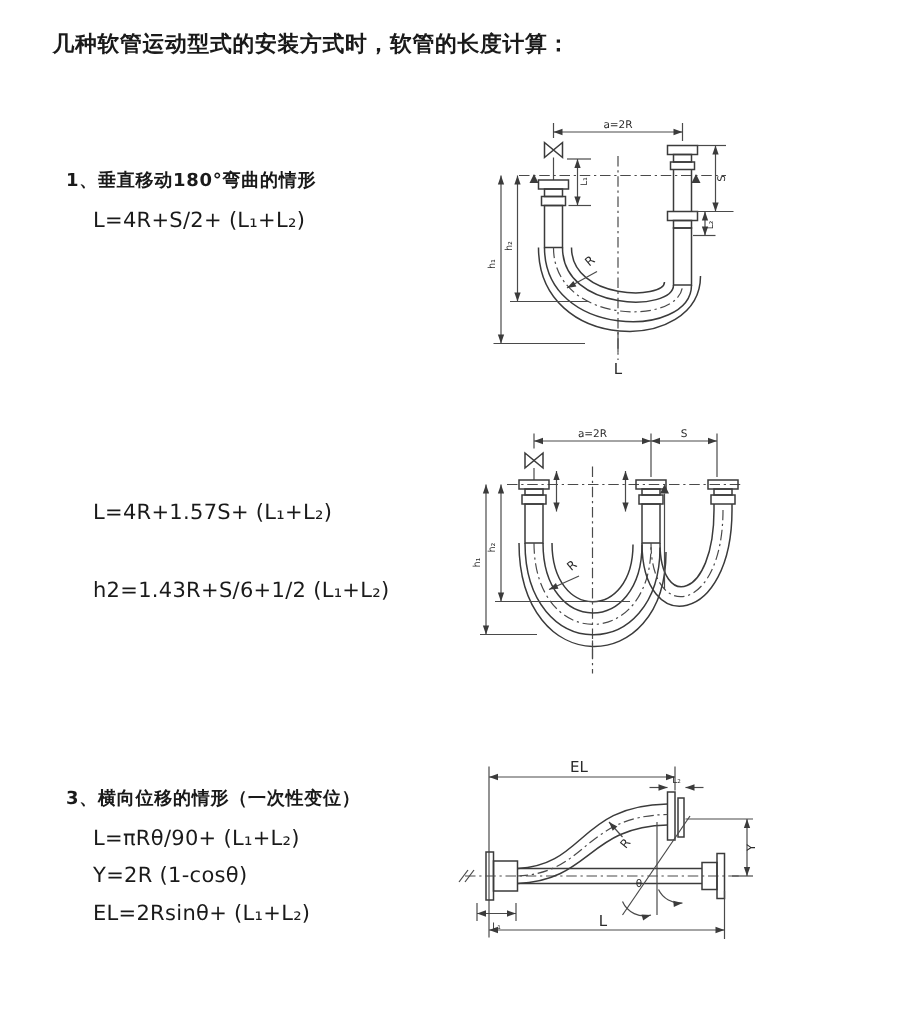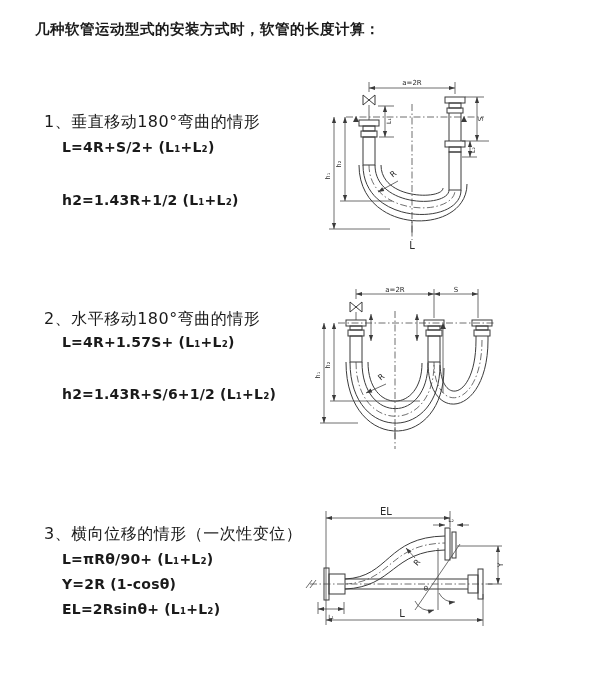--- a/index.html
+++ b/index.html
@@ -5,44 +5,42 @@
   html,body{margin:0;padding:0;background:#ffffff;}
   .screen{
     position:relative;width:600px;height:648px;background:#ffffff;overflow:hidden;
     font-family:"DejaVu Sans","Liberation Sans",sans-serif;color:#1a1a1a;
   }
   .doc-title{
     position:absolute;left:35px;top:20px;font-size:14.5px;font-weight:bold;
     letter-spacing:0.5px;white-space:nowrap;
   }
   .sec-heading{
-    position:absolute;left:44px;font-size:16px;font-weight:normal;letter-spacing:0.5px;white-space:nowrap;
+    position:absolute;left:44px;font-size:12px;font-weight:bold;letter-spacing:0.5px;white-space:nowrap;
   }
   .formula{
-    position:absolute;left:62px;font-size:14px;font-weight:bold;letter-spacing:0.2px;white-space:nowrap;
+    position:absolute;left:62px;font-size:14px;font-weight:normal;letter-spacing:0.2px;white-space:nowrap;
   }
   svg{position:absolute;display:block;}
   svg text{font-family:"DejaVu Sans","Liberation Sans",sans-serif;fill:#2b2b2b;stroke:none;}
   .ln{stroke:#3b3b3b;stroke-width:1;fill:none;}
   .thin{stroke:#4a4a4a;stroke-width:0.8;fill:none;}
   .cl{stroke:#4a4a4a;stroke-width:0.8;fill:none;stroke-dasharray:7 2.5 1.5 2.5;}
   .fillhead{fill:#3b3b3b;stroke:none;}
 </style>
 </head>
 <body>
 
 <div class="screen">
 
   <div class="doc-title">几种软管运动型式的安装方式时，软管的长度计算：</div>
 
   <div class="sec-heading" style="top:112px">1、垂直移动180°弯曲的情形</div>
   <div class="formula" style="top:139px">L=4R+S/2+ (L₁+L₂)</div>
-  <div class="formula" style="top:192px">h2=1.43R+1/2 (L₁+L₂)</div>
-
-  <div class="sec-heading" style="top:309px">2、水平移动180°弯曲的情形</div>
+
   <div class="formula" style="top:334px">L=4R+1.57S+ (L₁+L₂)</div>
   <div class="formula" style="top:386px">h2=1.43R+S/6+1/2 (L₁+L₂)</div>
 
   <div class="sec-heading" style="top:524px">3、横向位移的情形（一次性变位）</div>
   <div class="formula" style="top:551px">L=πRθ/90+ (L₁+L₂)</div>
   <div class="formula" style="top:576px">Y=2R (1-cosθ)</div>
   <div class="formula" style="top:601px">EL=2Rsinθ+ (L₁+L₂)</div>
 
   <svg width="290" height="182" viewBox="0 0 290 182" style="left:312px;top:74px">
     <defs>

